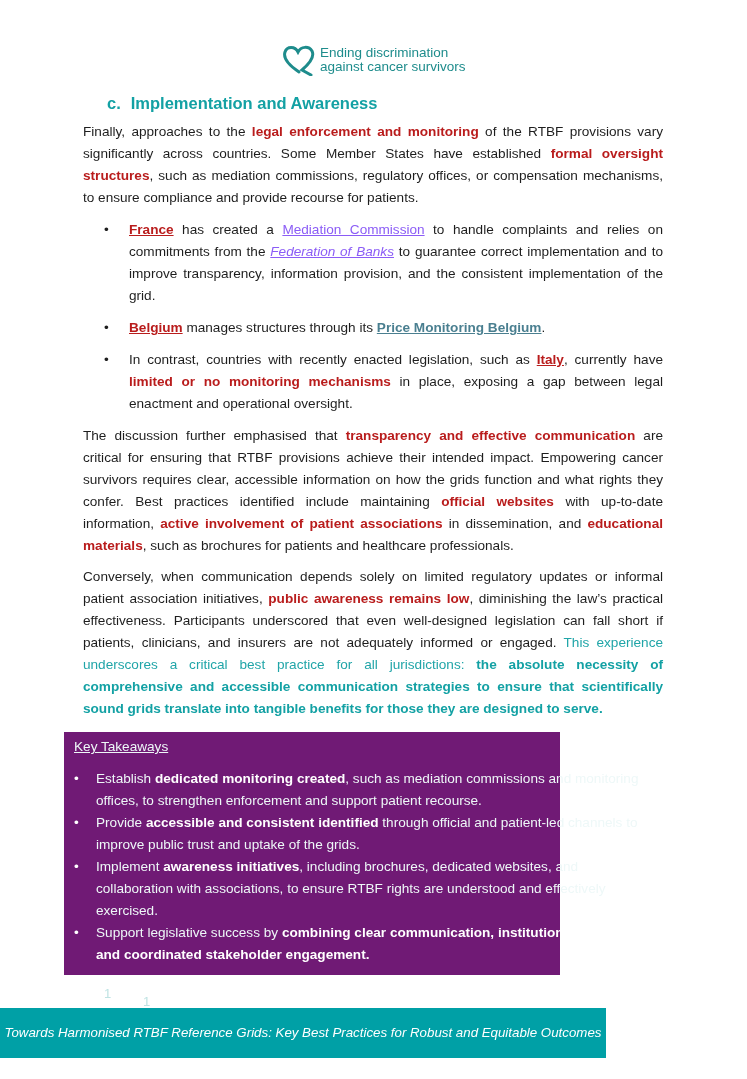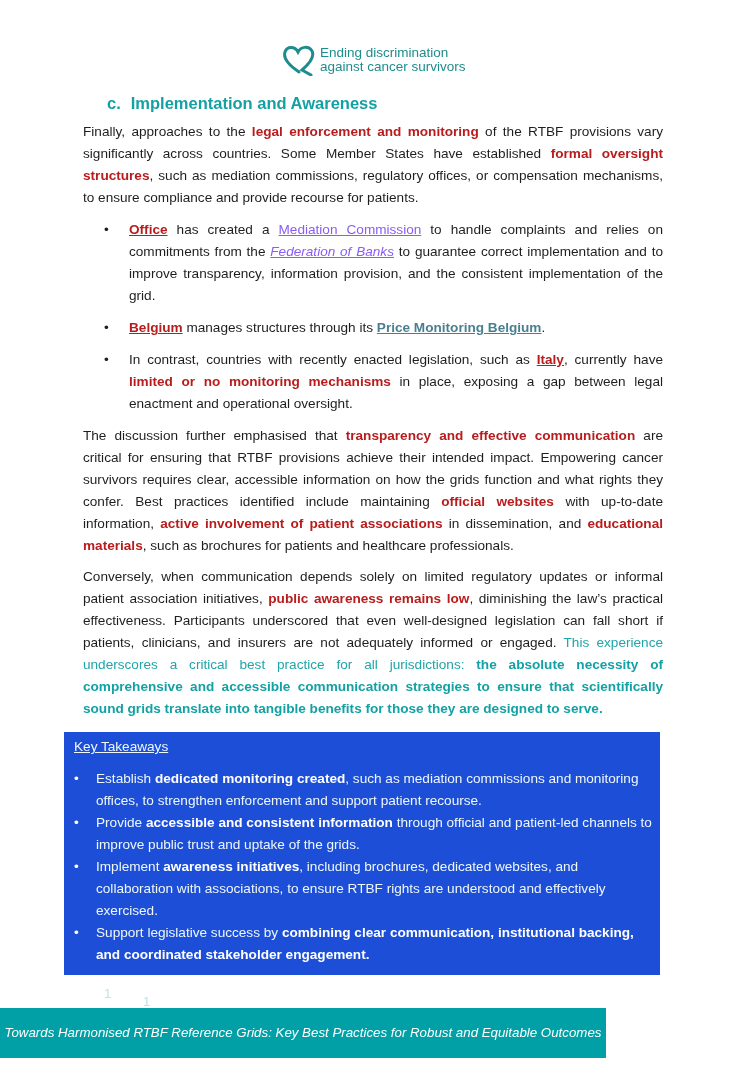--- a/index.html
+++ b/index.html
@@ -21,21 +21,21 @@
   .bullet::before { content:"•"; position:absolute; left:0; top:0; }
   .p2 { top:425px; }
   .p3 { top:566px; }
   b { font-weight:bold; color:#b91c1c; }
   .u { text-decoration:underline; }
   .link { color:#8b5cf6; text-decoration:underline; }
   .link-b { color:#4a7f90; text-decoration:underline; font-weight:bold; }
   .teal { color:#20a5a8; }
   .teal b { color:#13a1a4; }
   .takeaways {
-    position:absolute; left:64px; top:732px; width:596px; height:243px; background:#1d4ed8; color:#eef8f8;
+    position:absolute; left:64px; top:732px; width:496px; height:243px; background:#701a75; color:#eef8f8;
     font-size:13.6px; line-height:22px;
   }
   .tk-title { position:absolute; left:10px; top:4px; text-decoration:underline; }
   .tk-list { position:absolute; left:10px; top:36px; width:580px; }
   .tk-item { position:relative; padding-left:22px; }
   .tk-item::before { content:"•"; position:absolute; left:0; top:0; color:#fff; }
   .tk-item b { color:#ffffff; }
   .pg1 { position:absolute; left:104px; top:986px; color:#bfe3e3; font-size:13px; }
   .pg2 { position:absolute; left:143px; top:994px; color:#bfe3e3; font-size:13px; }
   .footer {
@@ -59,21 +59,21 @@
 <div class="heading">
   <span class="num">c.</span><span>Implementation and Awareness</span>
 </div>
 
 <div class="content p1">
   <span>Finally, approaches to the </span><b>legal enforcement and monitoring</b><span> of the RTBF provisions vary significantly across countries. Some Member States have established </span><b>formal oversight structures</b><span>, such as mediation commissions, regulatory offices, or compensation mechanisms, to ensure compliance and provide recourse for patients.</span>
 </div>
 
 <div class="bullets">
   <div class="bullet">
-    <b class="u">Office</b><span> has created a </span><a class="link">Mediation Commission</a><span> to handle complaints and relies on commitments from the </span><a class="link" style="font-style:italic">Federation of Banks</a><span> to guarantee correct implementation and to improve transparency, information provision, and the consistent implementation of the grid.</span>
+    <b class="u">France</b><span> has created a </span><a class="link">Mediation Commission</a><span> to handle complaints and relies on commitments from the </span><a class="link" style="font-style:italic">Federation of Banks</a><span> to guarantee correct implementation and to improve transparency, information provision, and the consistent implementation of the grid.</span>
   </div>
   <div class="bullet">
     <b class="u">Belgium</b><span> manages structures through its </span><a class="link-b">Price Monitoring Belgium</a><span>.</span>
   </div>
   <div class="bullet">
     <span>In contrast, countries with recently enacted legislation, such as </span><b class="u">Italy</b><span>, currently have </span><b>limited or no monitoring mechanisms</b><span> in place, exposing a gap between legal enactment and operational oversight.</span>
   </div>
 </div>
 
 <div class="content p2">
@@ -81,21 +81,21 @@
 </div>
 
 <div class="content p3">
   <span>Conversely, when communication depends solely on limited regulatory updates or informal patient association initiatives, </span><b>public awareness remains low</b><span>, diminishing the law’s practical effectiveness. Participants underscored that even well-designed legislation can fall short if patients, clinicians, and insurers are not adequately informed or engaged. </span><span class="teal"><span>This experience underscores a critical best practice for all jurisdictions: </span><b>the absolute necessity of comprehensive and accessible communication strategies to ensure that scientifically sound grids translate into tangible benefits for those they are designed to serve.</b></span>
 </div>
 
 <div class="takeaways">
   <div class="tk-title">Key Takeaways</div>
   <div class="tk-list">
     <div class="tk-item"><span>Establish </span><b>dedicated monitoring created</b><span>, such as mediation commissions and monitoring offices, to strengthen enforcement and support patient recourse.</span></div>
-    <div class="tk-item"><span>Provide </span><b>accessible and consistent information</b><span> through official and patient-led channels to improve public trust and uptake of the grids.</span></div>
+    <div class="tk-item"><span>Provide </span><b>accessible and consistent identified</b><span> through official and patient-led channels to improve public trust and uptake of the grids.</span></div>
     <div class="tk-item"><span>Implement </span><b>awareness initiatives</b><span>, including brochures, dedicated websites, and collaboration with associations, to ensure RTBF rights are understood and effectively exercised.</span></div>
     <div class="tk-item"><span>Support legislative success by </span><b>combining clear communication, institutional backing, and coordinated stakeholder engagement.</b><span></span></div>
   </div>
 </div>
 
 <div class="pg1">1</div>
 <div class="pg2">1</div>
 
 <div class="footer">
   <span>Towards Harmonised RTBF Reference Grids: Key Best Practices for Robust and Equitable Outcomes – Event Report</span>

